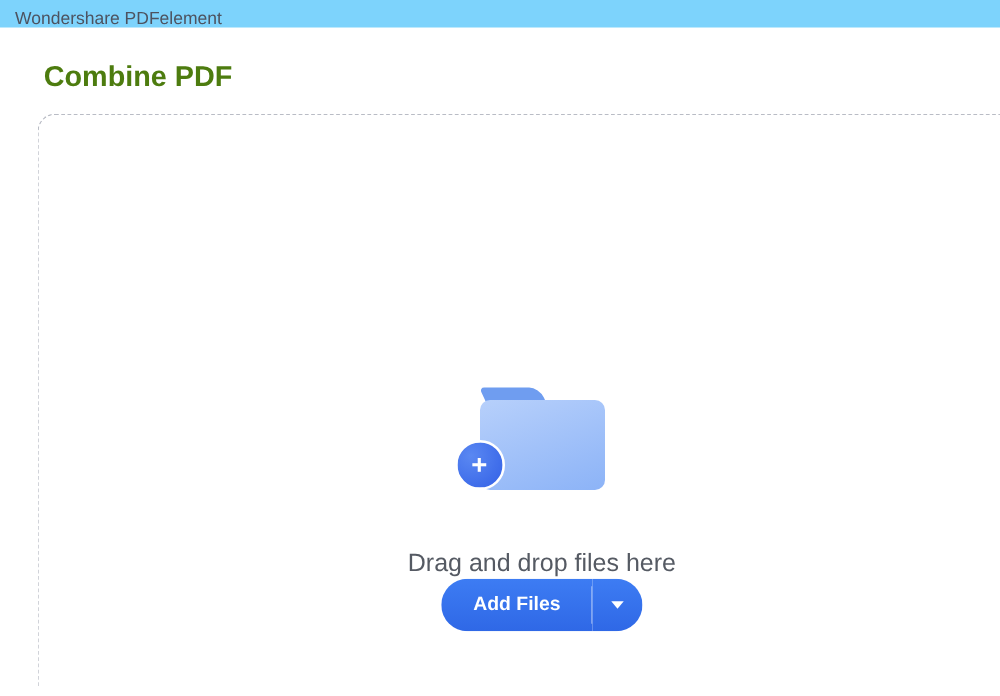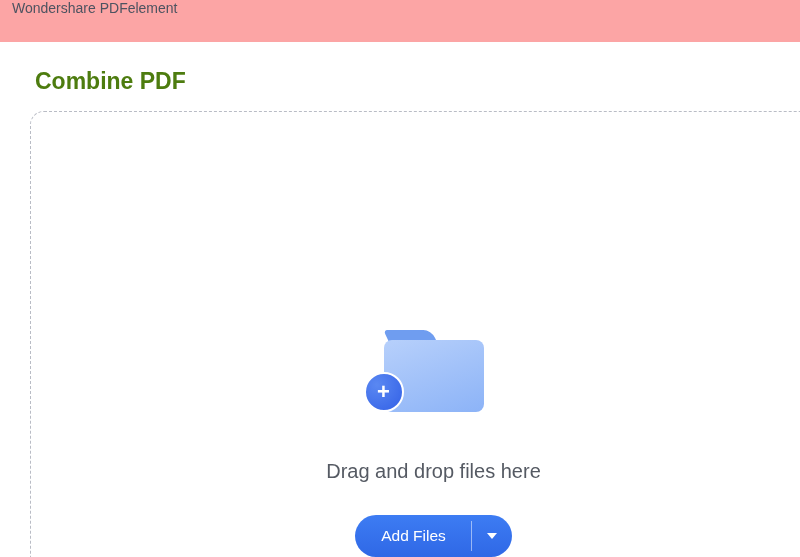--- a/index.html
+++ b/index.html
@@ -5,24 +5,24 @@
     * { margin: 0; padding: 0; box-sizing: border-box; }
     body {
       width: 800px;
       height: 557px;
       font-family: -apple-system, BlinkMacSystemFont, "Segoe UI", Arial, sans-serif;
       background: #ffffff;
       overflow: hidden;
     }
     .titlebar {
       width: 100%;
-      height: 42px;
-      background: #fca5a5;
+      height: 22px;
+      background: #7dd3fc;
       display: flex;
-      align-items: flex-start;
+      align-items: flex-end;
       padding-left: 12px;
       color: #4d5360;
       font-size: 14px;
     }
     .page-title {
       font-size: 23px;
       font-weight: 700;
       color: #4d7c0f;
       margin: 26px 0 16px 35px;
     }
@@ -74,38 +74,37 @@
       align-items: center;
       justify-content: center;
       color: #fff;
       font-size: 22px;
       font-weight: 600;
       line-height: 1;
     }
     .drop-text {
       font-size: 20px;
       color: #555a63;
-      margin-bottom: 32px;
       margin-left: 36px;
     }
     .btn-group {
       display: inline-flex;
       border-radius: 22px;
       overflow: hidden;
       height: 42px;
       margin-left: 36px;
       position: relative;
     }
     .btn-main {
       background: linear-gradient(180deg, #3d7cf3, #2f68e6);
       color: #fff;
       border: none;
       padding: 0 26px;
       font-size: 15.5px;
-      font-weight: 400;
+      font-weight: 700;
       cursor: pointer;
       display: flex;
       align-items: center;
     }
     .btn-split {
       background: linear-gradient(180deg, #3d7cf3, #2f68e6);
       color: #fff;
       border: none;
       width: 40px;
       cursor: pointer;

